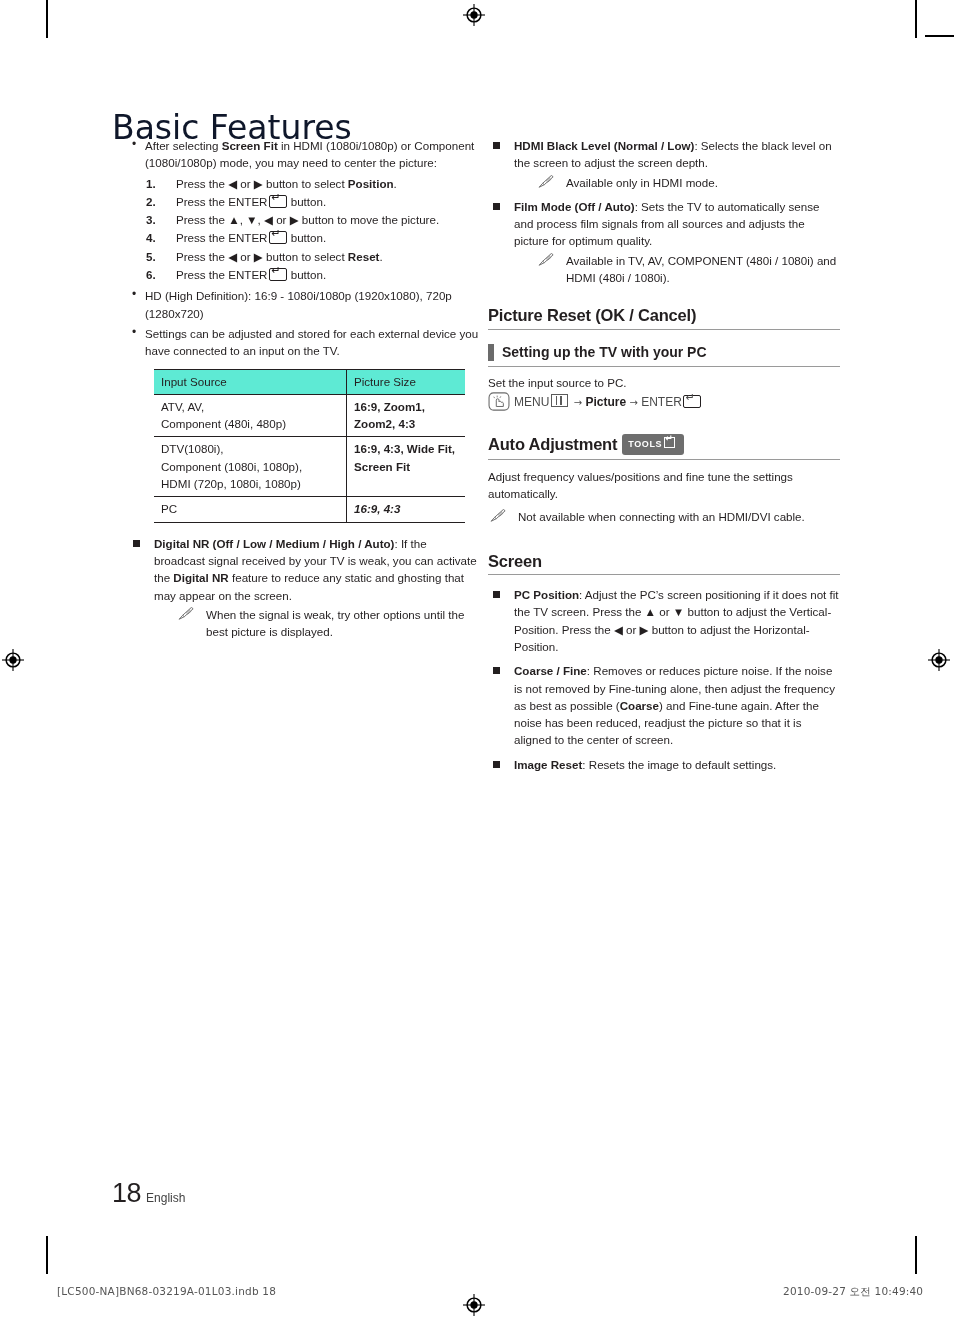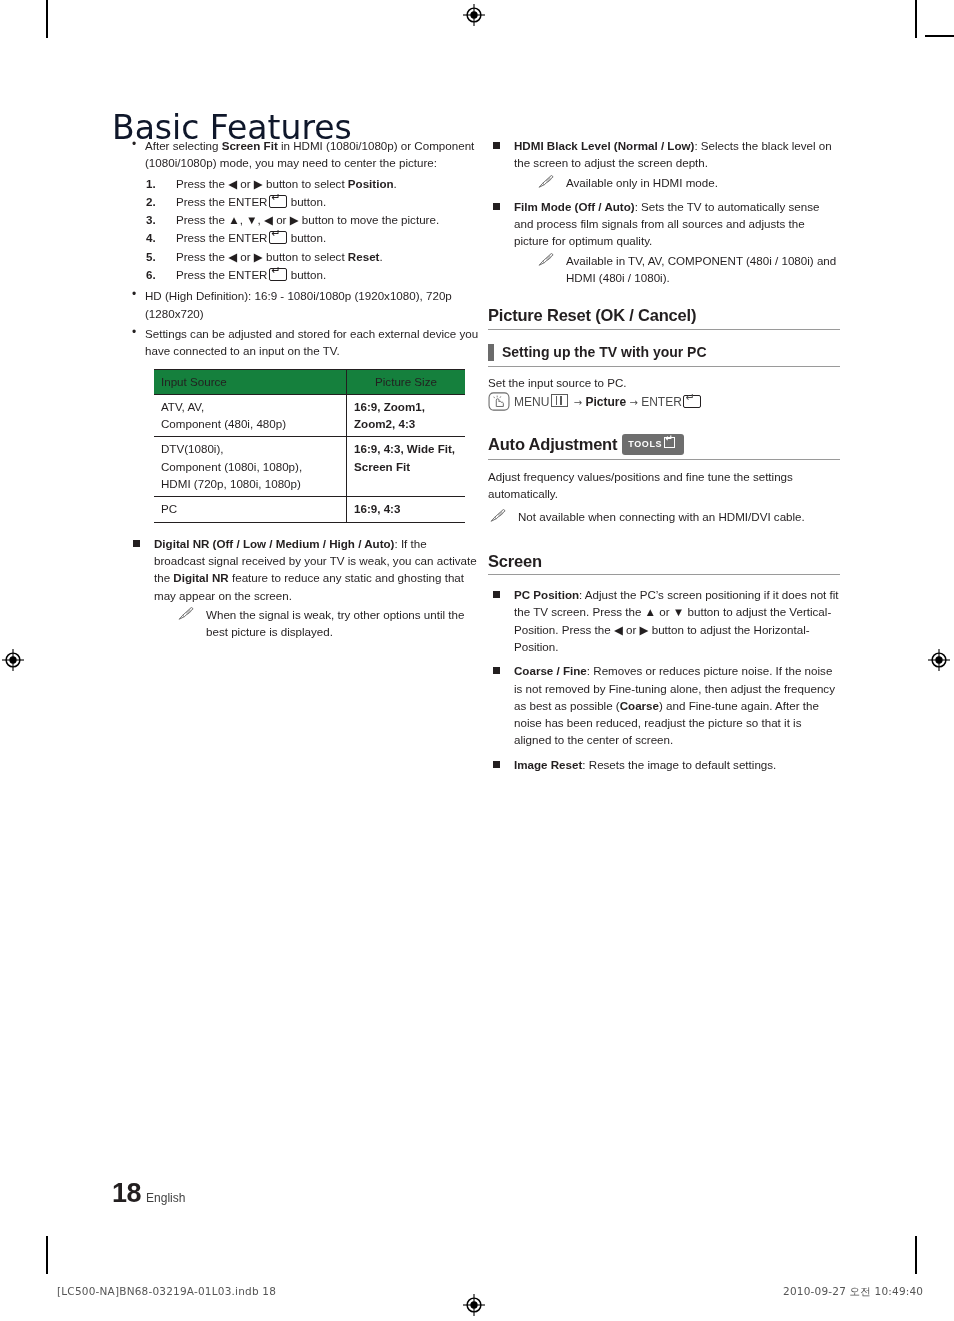--- a/index.html
+++ b/index.html
@@ -156,26 +156,26 @@
   table.ps th, table.ps td {
     border-top: 1.1px solid #231f20;
     border-bottom: 1.1px solid #231f20;
     padding: 3px 7px 4px 7px;
     vertical-align: top;
     line-height: 17.3px;
     text-align: left;
     font-weight: normal;
   }
   table.ps th {
-    background: #15803d;
+    background: #5eead4;
     font-weight: normal;
   }
   table.ps .c1 { width: 178px; border-right: 1.1px solid #231f20; }
   table.ps .c2 { font-weight: bold; }
-  table.ps th.c2 { font-weight: normal; text-align: center; }
+  table.ps th.c2 { font-weight: normal; }
 
   
   h2.sec {
     font-size: 16.5px;
     font-weight: bold;
     margin: 0 0 0 0;
     padding: 0 0 4px 0;
     border-bottom: 1.4px solid #9a9a9a;
     color: #231f20;
     letter-spacing: -0.2px;
@@ -245,21 +245,21 @@
   
   .pagenum {
     position: absolute;
     left: 112px;
     top: 1178px;
     font-size: 12px;
     color: #3f3f3f;
   }
   .pagenum .n {
     font-size: 27px;
-    font-weight: bold;
+    font-weight: normal;
     color: #231f20;
     letter-spacing: -0.5px;
   }
   .pagenum .lang { margin-left: 5px; }
 
   .foot-left {
     position: absolute;
     left: 57px;
     top: 1285px;
     font-size: 10.5px;
@@ -361,21 +361,21 @@
         </tr>
         <tr>
           <td class="c1" style="white-space:pre-line;">DTV(1080i),
 Component (1080i, 1080p),
 HDMI (720p, 1080i, 1080p)</td>
           <td class="c2" style="white-space:pre-line;">16:9, 4:3, Wide Fit,
 Screen Fit</td>
         </tr>
         <tr>
           <td class="c1" style="white-space:pre-line;">PC</td>
-          <td class="c2" style="white-space:pre-line;">16:9, 4:3</td>
+          <td class="c2" style="white-space:pre-line;font-style:italic;">16:9, 4:3</td>
         </tr>
       </tbody>
     </table>
 
     <div class="b-sq">
       <b>Digital NR (Off / Low / Medium / High / Auto)</b><span>: If the broadcast signal received by your TV is weak, you can activate the </span><b>Digital NR</b><span> feature to reduce any static and ghosting that may appear on the screen.</span>
       <div class="b-note">
         <svg class="pencil" viewBox="0 0 20 16">
           <path d="M1 14 L7 11 L17 2 L15 0.5 L5 9.5 Z" fill="none" stroke="#6b6b6b" stroke-width="1.1"></path>
           <path d="M5 9.5 L7 11" stroke="#6b6b6b" stroke-width="1.1"></path>

